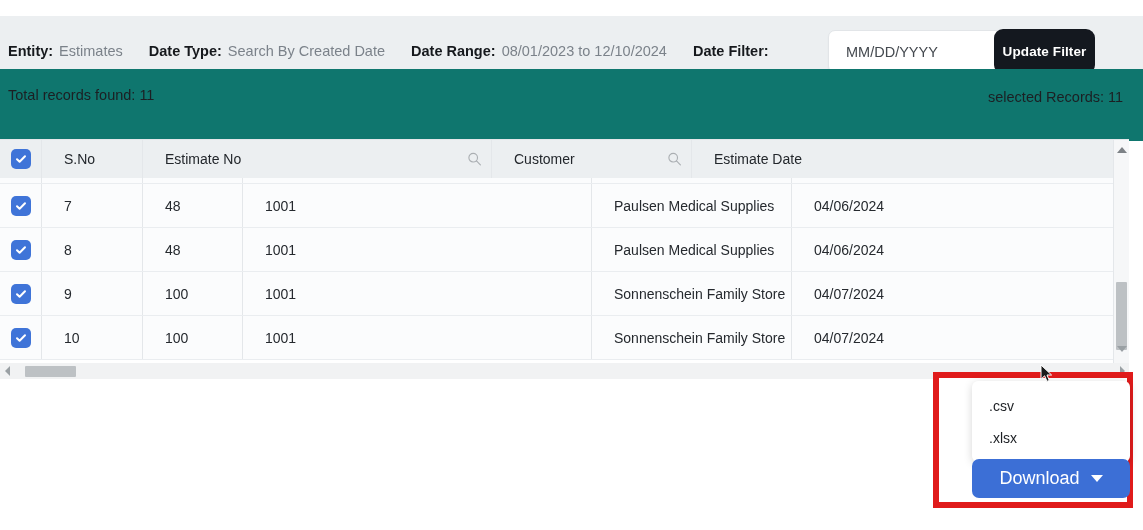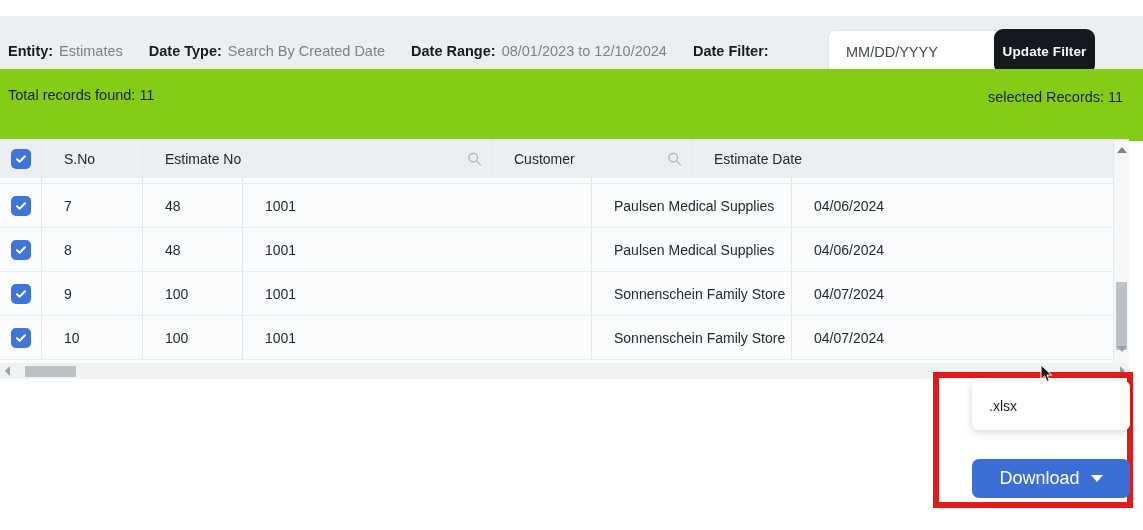--- a/index.html
+++ b/index.html
@@ -85,21 +85,21 @@
     justify-content: center;
     letter-spacing: 0.1px;
   }
 
   
   .counts-row {
     position: absolute;
     left: 0; top: 69px;
     width: 1143px;
     height: 72px;
-    background: #84cc16;
+    background: #0f766e;
   }
   .total-records {
     position: absolute;
     left: 8px;
     top: 18px;
     font-size: 14.5px;
     color: #1c1f23;
   }
   .selected-records {
     position: absolute;
@@ -560,20 +560,21 @@
     </div>
   <div class="hthumb"></div>
   <div class="harrow right">
       <div class="tri-r"></div>
     </div>
 </div>
 
 <div class="highlight-box"></div>
 
 <div class="dropdown-menu">
+  <div class="dropdown-item">.csv</div>
   <div class="dropdown-item">.xlsx</div>
 </div>
 
 <button class="download-btn">
   <span>Download</span>
   <span class="chev"></span>
 </button>
 
 <div class="cursor-arrow">
   <svg width="13" height="19" viewBox="0 0 13 19" aria-hidden="true">

